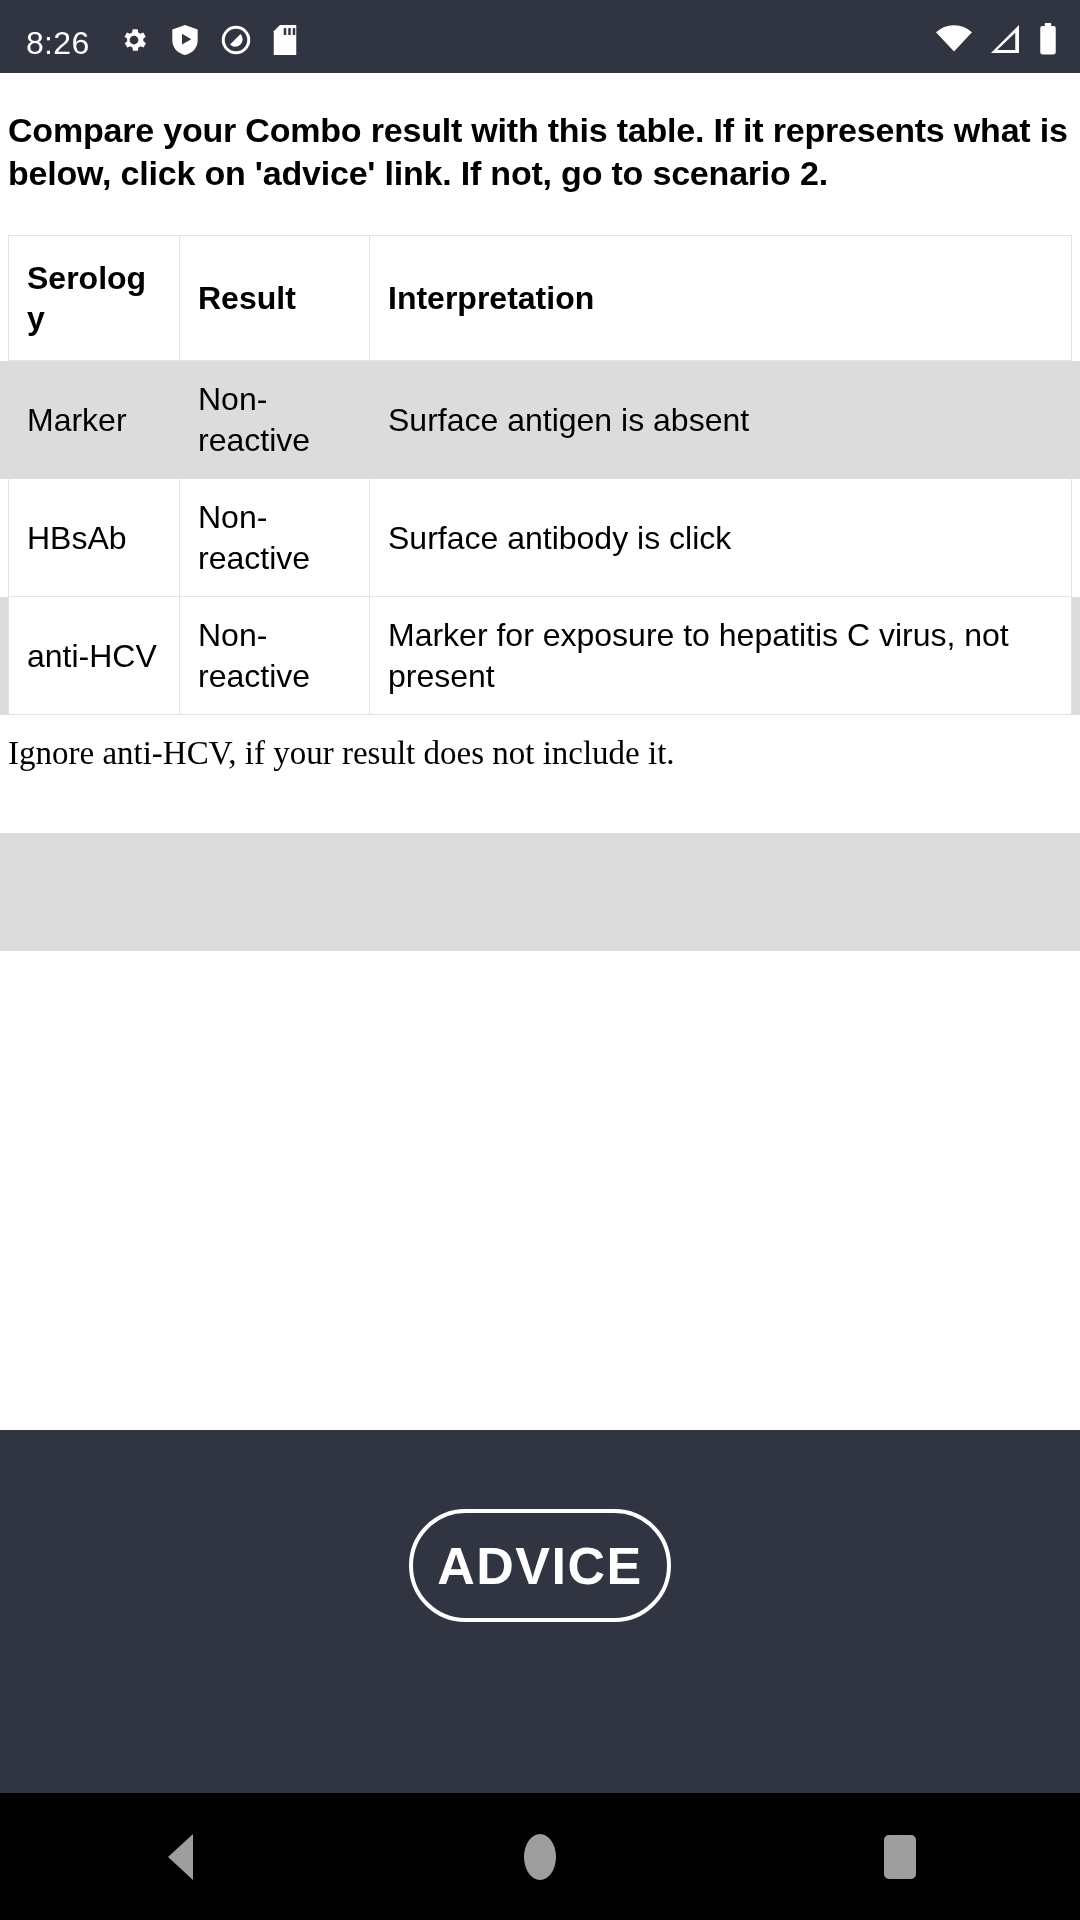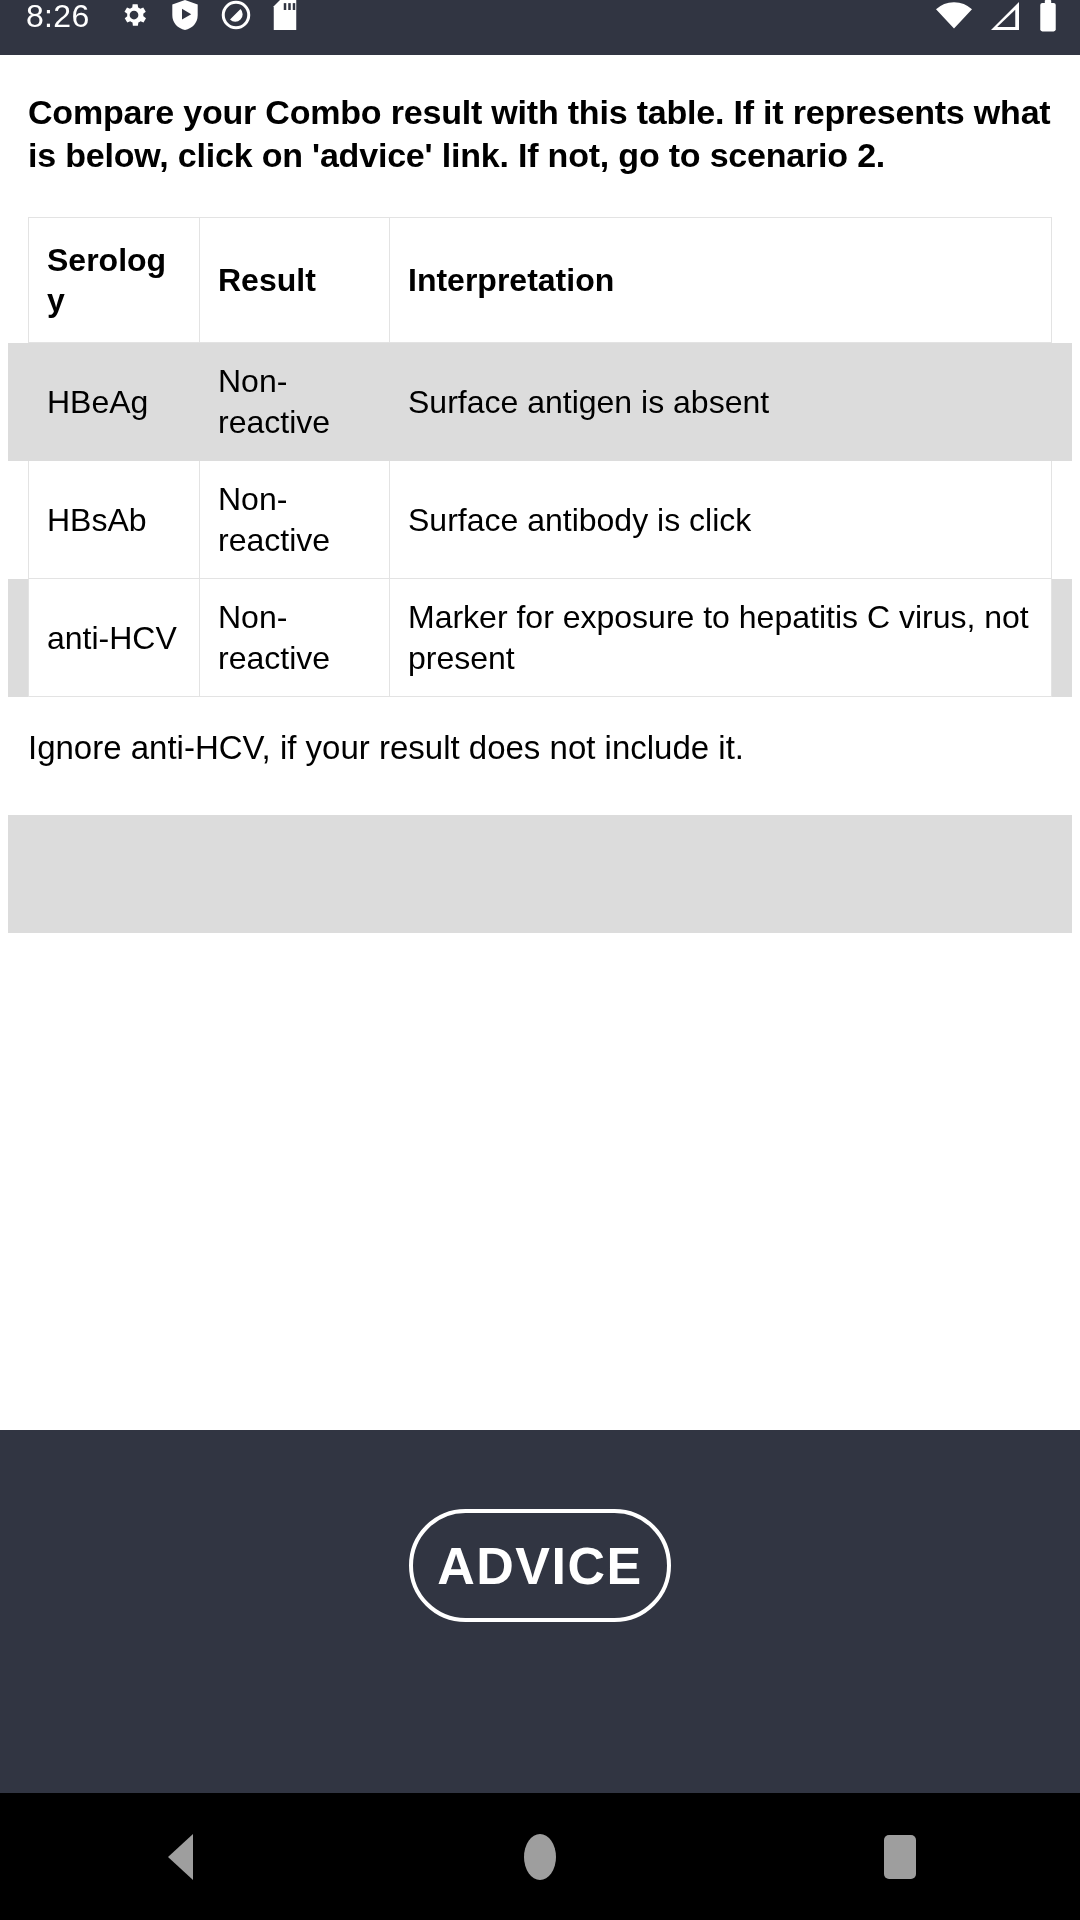--- a/index.html
+++ b/index.html
@@ -6,32 +6,32 @@
   html, body {
     width:1080px; height:1920px;
     background:#ffffff;
     font-family:"Liberation Sans", sans-serif;
     overflow:hidden;
   }
   #screen { position:relative; width:1080px; height:1920px; display:flex; flex-direction:column; }
 
   
   .statusbar{
-    height:55px; background:#313542; color:#ffffff;
-    display:flex; align-items:flex-start; flex:0 0 auto;
-    padding:0 22px 0 26px;
+    height:73px; background:#313542; color:#ffffff;
+    display:flex; align-items:flex-end; flex:0 0 auto;
+    padding:0 22px 14px 26px;
   }
   .sb-clock{ font-size:32px; letter-spacing:.3px; line-height:1; font-weight:400; }
   .sb-left-icons{ display:flex; align-items:center; gap:22px; margin-left:30px; }
   .sb-spacer{ flex:1 1 auto; }
   .sb-right-icons{ display:flex; align-items:center; gap:16px; }
   .sb-icon{ display:block; }
 
   
-  .content{ flex:1 1 auto; background:#fff; padding:0 28px; overflow:hidden; }
+  .content{ flex:1 1 auto; background:#fff; padding:0 8px; overflow:hidden; }
 
   .intro{
     font-size:34px; font-weight:700; color:#000;
     line-height:1.26; margin-top:36px; letter-spacing:-0.2px;
   }
 
   
   .table-wrap{ margin-top:40px; position:relative; }
   table.sero{
     width:100%; border-collapse:collapse; table-layout:fixed;
@@ -57,21 +57,21 @@
   table.sero tbody tr.shaded td:first-child{ border-left-color:#dcdcdc; }
 
   
   .shade-bleed{
     position:absolute; left:-20px; right:-20px;
     background:#dcdcdc; z-index:0; pointer-events:none;
   }
   table.sero{ position:relative; z-index:1; }
 
   .note{
-    font-size:33px; color:#000; margin-top:30px; line-height:1.3;
+    font-size:33px; color:#000; margin-top:17px; line-height:1.3;font-family:Liberation Serif, serif;
   }
 
   
   .footer{
     flex:0 0 auto; background:#313542;
     height:363px;
     display:flex; align-items:flex-start; justify-content:center;
   }
   .advice-btn{
     margin-top:79px;
@@ -173,21 +173,21 @@
           </colgroup>
         <thead>
           <tr>
             <th>Serology</th>
             <th>Result</th>
             <th>Interpretation</th>
           </tr>
         </thead>
         <tbody>
           <tr class="shaded">
-            <td>HBeAg</td>
+            <td>Marker</td>
             <td>Non-reactive</td>
             <td>Surface antigen is absent</td>
           </tr>
           <tr>
             <td>HBsAb</td>
             <td>Non-reactive</td>
             <td>Surface antibody is click</td>
           </tr>
           <tr>
             <td>anti-HCV</td>

